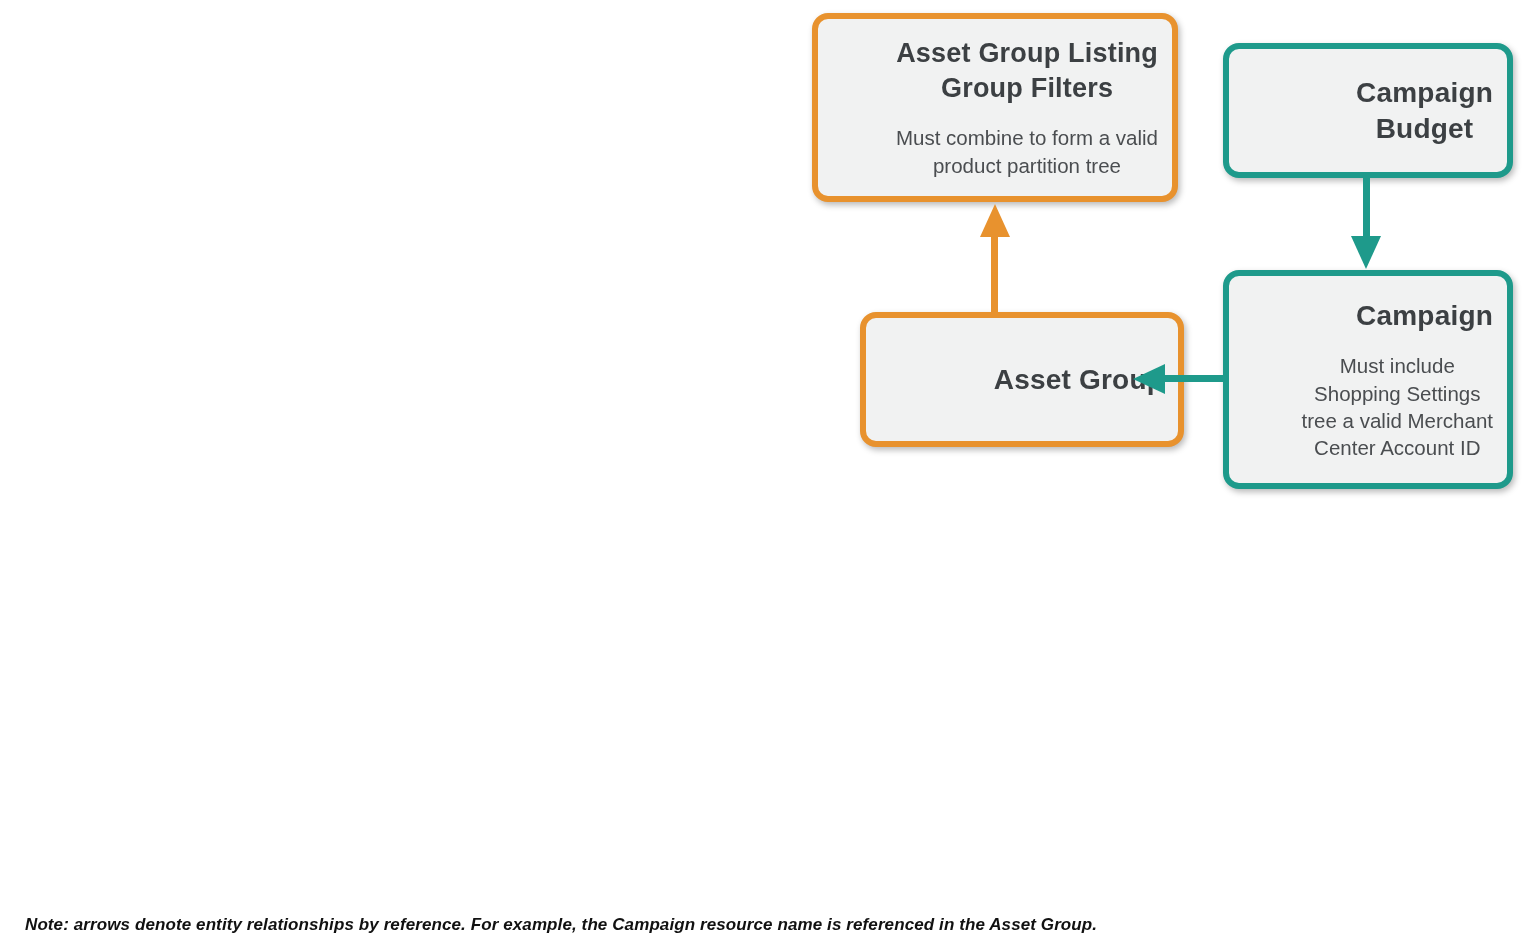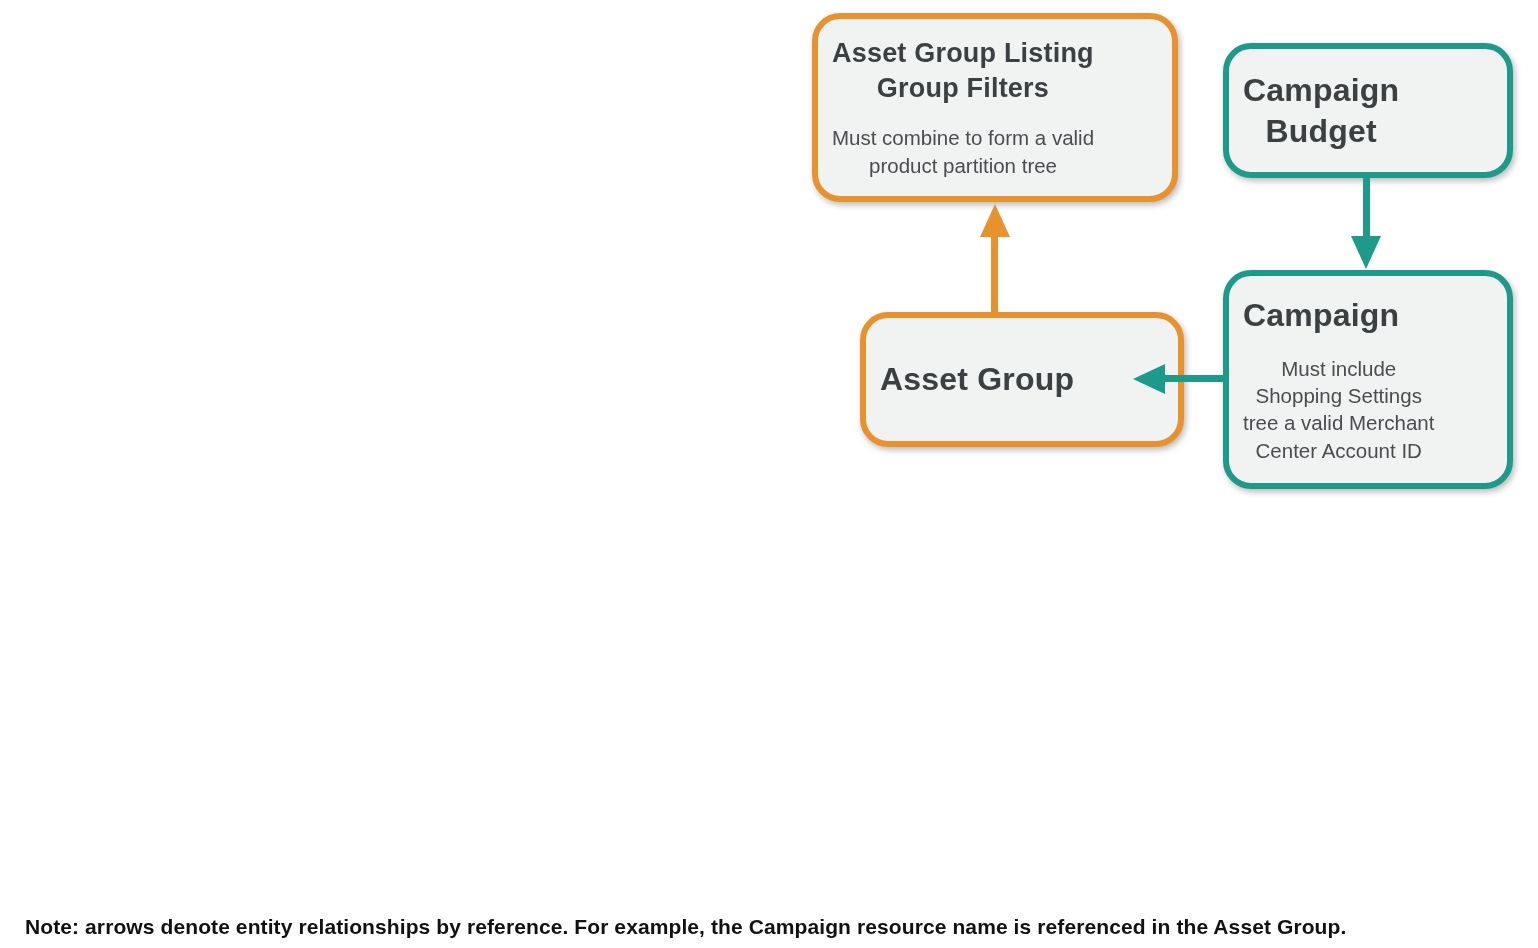--- a/index.html
+++ b/index.html
@@ -7,33 +7,33 @@
   body {
     font-family: "Liberation Sans", "DejaVu Sans", sans-serif;
     width: 1538px; height: 948px; overflow: hidden; position: relative;
   }
   .stage { position: absolute; left: 0; top: 0; width: 1538px; height: 948px; background: #ffffff; }
 
   .node {
     position: absolute;
     background: var(--box_fill);
     border: 6px solid #0c4a6e;
-    border-radius: 28px;
+    border-radius: 16px;
     box-shadow: 2px 3px 6px rgba(0,0,0,0.28);
     display: flex; flex-direction: column;
-    justify-content: center; align-items: flex-start;
+    justify-content: center; align-items: flex-end;
     text-align: center;
     padding: 8px 14px;
   }
   .accent-orange { border-color: var(--orange); }
   .accent-teal   { border-color: var(--teal); }
 
   .node-title {
     font-weight: bold;
-    font-size: 32px;
+    font-size: 28px;
     line-height: 1.28;
     color: var(--title_text);
     white-space: pre-line;
     letter-spacing: 0.2px;
   }
   .node-subtitle {
     font-size: 20.5px;
     line-height: 1.33;
     color: var(--subtitle_text);
     white-space: pre-line;
@@ -75,24 +75,25 @@
     left: 1133px; top: 364px; width: 0; height: 0;
     border-top: 15px solid transparent;
     border-bottom: 15px solid transparent;
     border-right: 32px solid var(--teal);
   }
   .a-left-shaft { left: 1161px; top: 375px; width: 62px; height: 7px; }
 
   .note {
     position: absolute;
     left: 25px; top: 915px;
-    font-size: 21px;
+    font-size: 17px;
     font-weight: bold;
     color: var(--note_text);
     letter-spacing: 0.1px;
+    font-style: italic;
   }
 </style>
 </head>
 <body>
 
 <div class="stage">
 
   <div class="node n-lgf accent-orange">
     <div class="node-title">Asset Group Listing
 Group Filters</div>

